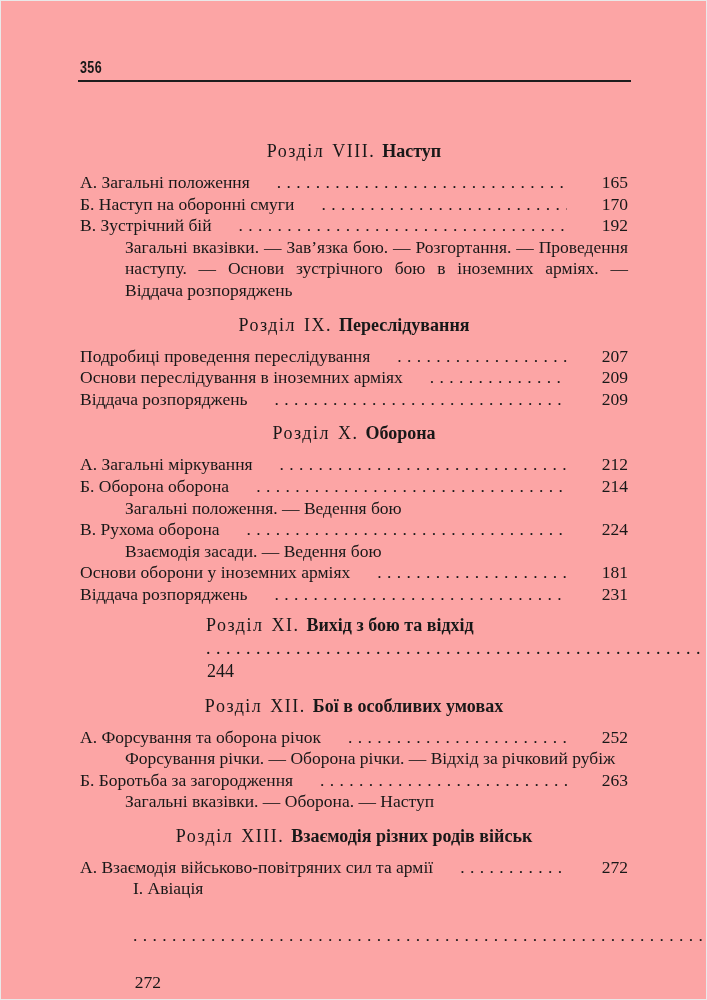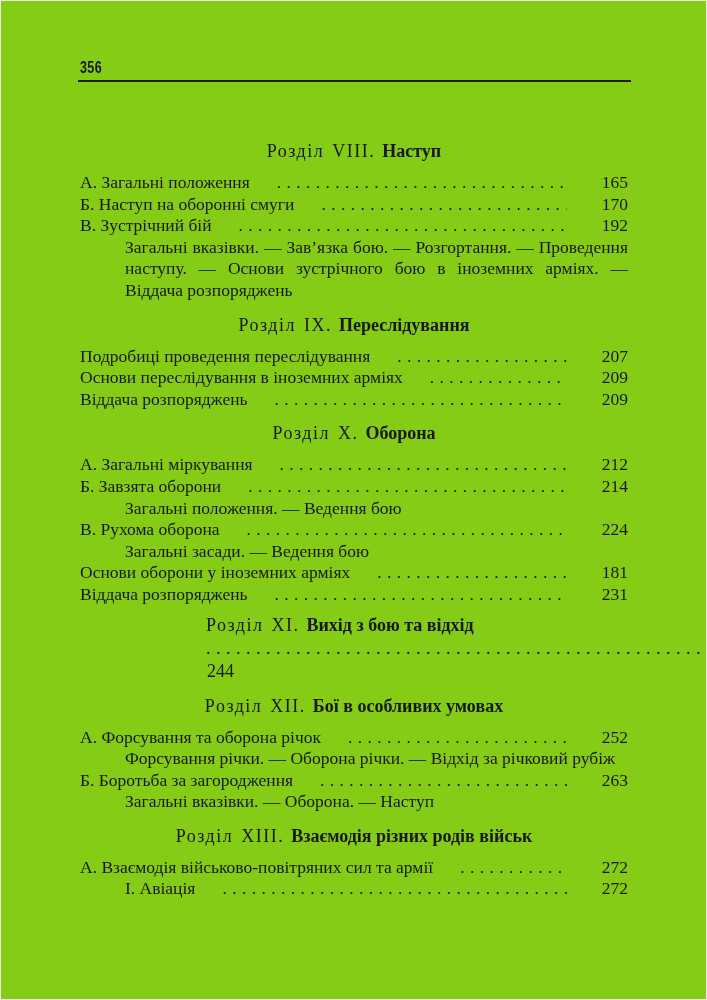--- a/index.html
+++ b/index.html
@@ -1,17 +1,17 @@
 <!DOCTYPE html>
 <html lang="uk"><head>
 <meta charset="utf-8">
 <style>
   html,body{margin:0;padding:0;background:#fff;}
   .page{
-    position:relative;width:707px;height:1000px;background:#84cc16;
+    position:relative;width:707px;height:1000px;background:#fca5a5;
     box-shadow:inset 0 0 0 1px #e9e9e9;
     font-family:"Liberation Serif","DejaVu Serif",serif;
     color:#181818;overflow:hidden;
   }
   
   .folio{
     position:absolute;left:80px;top:59px;
     font-family:"Liberation Sans","DejaVu Sans",sans-serif;
     font-weight:bold;font-size:16px;line-height:18px;
     transform:scaleX(0.78);transform-origin:left bottom;
@@ -22,21 +22,21 @@
   .content{position:absolute;left:80px;top:140px;width:548px;font-size:17.5px;line-height:21.6px;}
   .chapter-heading{
     font-size:18px;line-height:23px;font-weight:normal;
     margin:12px 0 9px;text-align:center;
   }
   .chapter-heading:first-child{margin-top:0;}
   .prefix{letter-spacing:1.5px;word-spacing:2px;margin-right:7px;}
   .ctitle{font-weight:bold;}
   .entry{display:flex;align-items:baseline;gap:25px;}
   .entry .label{white-space:nowrap;}
-  .indent{padding-left:45px;}
+  .indent{padding-left:45px;flex-direction:column;}
   .leader{
     flex:1 1 auto;overflow:hidden;white-space:nowrap;
     letter-spacing:0.5px;margin-left:2px;min-width:12px;
   }
   .leader::after{
     content:". . . . . . . . . . . . . . . . . . . . . . . . . . . . . . . . . . . . . . . . . . . . . . . . . . . . . . . . . . . . . . . .";
   }
   .pagenum{margin-left:8px;min-width:28px;text-align:right;white-space:nowrap;}
   .note{padding-left:45px;}
   .note.justify{text-align:justify;hyphens:manual;-webkit-hyphens:manual;}
@@ -94,31 +94,31 @@
     </div>
 
     <h2 class="chapter-heading"><span class="prefix">Розділ X.</span><span class="ctitle">Оборона</span></h2>
 
     <div class="entry">
       <span class="label">А. Загальні міркування</span>
       <span class="leader"></span>
       <span class="pagenum">212</span>
     </div>
     <div class="entry">
-      <span class="label">Б. Завзята оборони</span>
+      <span class="label">Б. Оборона оборона</span>
       <span class="leader"></span>
       <span class="pagenum">214</span>
     </div>
     <div class="note">Загальні положення. — Ведення бою</div>
     <div class="entry">
       <span class="label">В. Рухома оборона</span>
       <span class="leader"></span>
       <span class="pagenum">224</span>
     </div>
-    <div class="note">Загальні засади. — Ведення бою</div>
+    <div class="note">Взаємодія засади. — Ведення бою</div>
     <div class="entry">
       <span class="label">Основи оборони у іноземних арміях</span>
       <span class="leader"></span>
       <span class="pagenum">181</span>
     </div>
     <div class="entry">
       <span class="label">Віддача розпоряджень</span>
       <span class="leader"></span>
       <span class="pagenum">231</span>
     </div>

